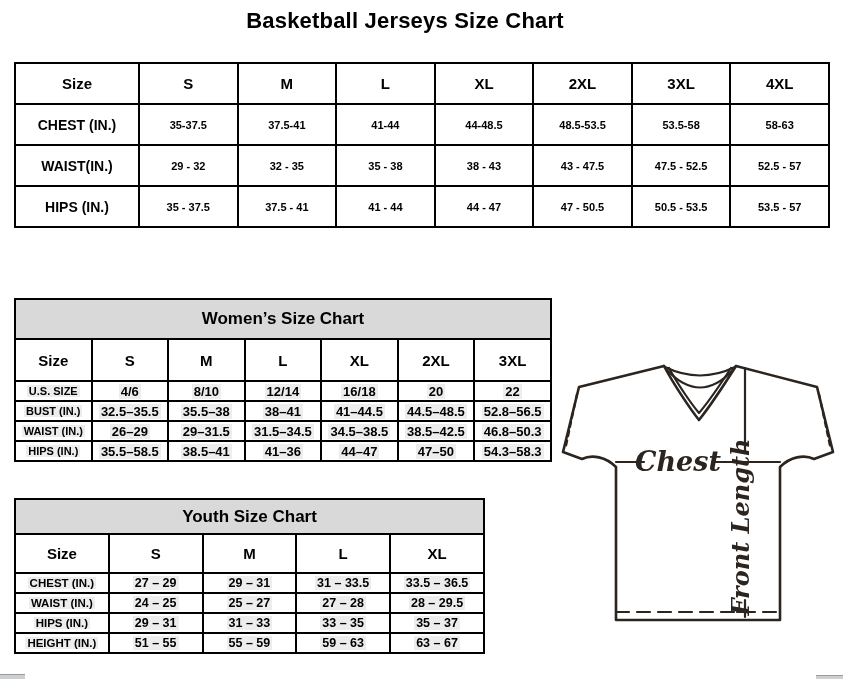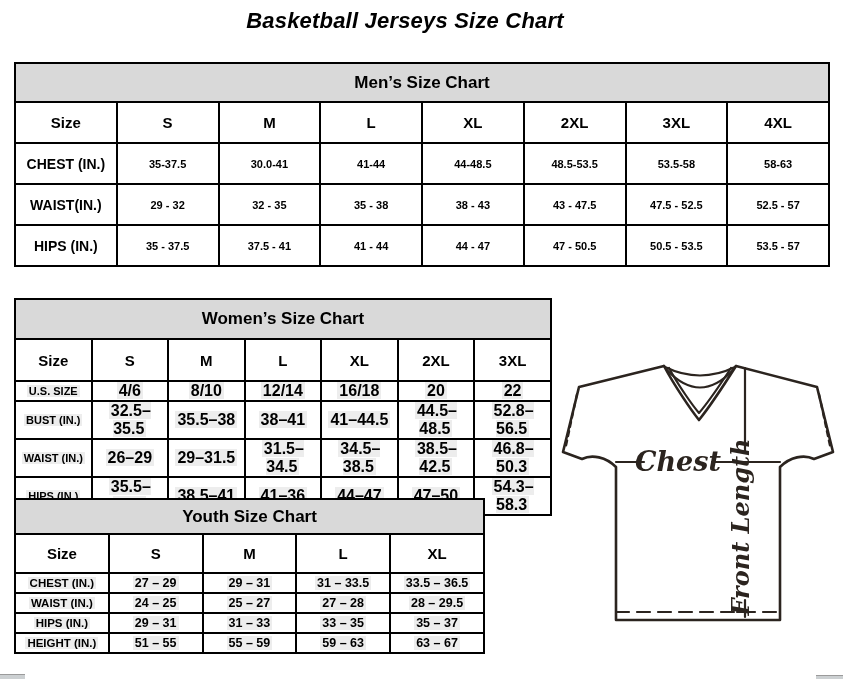--- a/index.html
+++ b/index.html
@@ -2,38 +2,38 @@
 <html style="--hdr: #d9d9d9; --border: #000000; --stroke: #2b241f; --hl: #ededed;"><head>
 <meta charset="utf-8">
 <style>
   :root{
     --hdr:#d9d9d9; --border:#000; --stroke:#2b241f; --hl:#ededed;
   }
   html,body{margin:0;padding:0;background:#fff;}
   #page{position:relative;width:843px;height:679px;background:#fff;overflow:hidden;
         font-family:"Liberation Sans",sans-serif;color:#000;}
   #doc-title{position:absolute;top:8px;left:0;width:810px;text-align:center;
-             font-size:22px;font-weight:bold;letter-spacing:.2px;font-style:italic;}
+             font-size:22px;font-weight:bold;letter-spacing:.2px;}
   table{border-collapse:collapse;table-layout:fixed;position:absolute;background:#fff;}
   td{border:2px solid var(--border);text-align:center;vertical-align:middle;
      font-weight:bold;padding:0 2px;overflow:hidden;}
   .ttl{background:var(--hdr);font-size:17px;}
   
   #mens-table{left:14px;top:62px;width:816px;}
   #mens-table td:first-child{width:118px;}
   #mens-table .title-row td{height:37px;}
   #mens-table .size-row td{height:39px;font-size:15px;}
   #mens-table .data-row td{height:39px;font-size:11px;}
   #mens-table .data-row .lbl{font-size:14px;}
   
   #womens-table{left:14px;top:298px;width:538px;padding-left:24px;}
   #womens-table td:first-child{width:80px;}
   #womens-table .title-row td{height:38px;}
   #womens-table .size-row td{height:40px;font-size:15px;}
-  #womens-table .data-row td{height:18px;font-size:16px;}
+  #womens-table .data-row td{height:18px;font-size:13px;}
   #womens-table .data-row .lbl{font-size:11px;}
   
   #youth-table{left:14px;top:498px;width:471px;}
   #youth-table td:first-child{width:117px;}
   #youth-table .title-row td{height:33px;}
   #youth-table .size-row td{height:37px;font-size:15px;}
   #youth-table .data-row td{height:18px;font-size:12.5px;}
   #youth-table .data-row .lbl{font-size:11.5px;}
   
   .compact .data-row span{background:var(--hl);padding:0 2px;margin-top:19px;}
@@ -53,37 +53,34 @@
 </style>
 </head>
 <body>
 
 <div id="page">
 
   <div id="doc-title">Basketball Jerseys Size Chart</div>
 
   <table id="mens-table">
       <tbody>
-        <tr class="title-row">
-          <td class="ttl" colspan="8">Men’s Size Chart</td>
-        </tr>
         <tr class="size-row">
           <td class="lbl hdr">Size</td>
           <td class="hdr">S</td>
           <td class="hdr">M</td>
           <td class="hdr">L</td>
           <td class="hdr">XL</td>
           <td class="hdr">2XL</td>
           <td class="hdr">3XL</td>
           <td class="hdr">4XL</td>
         </tr>
         <tr class="data-row">
           <td class="lbl"><span>CHEST (IN.)</span></td>
           <td><span>35-37.5</span></td>
-          <td><span>30.0-41</span></td>
+          <td><span>37.5-41</span></td>
           <td><span>41-44</span></td>
           <td><span>44-48.5</span></td>
           <td><span>48.5-53.5</span></td>
           <td><span>53.5-58</span></td>
           <td><span>58-63</span></td>
         </tr>
         <tr class="data-row">
           <td class="lbl"><span>WAIST(IN.)</span></td>
           <td><span>29 - 32</span></td>
           <td><span>32 - 35</span></td>

